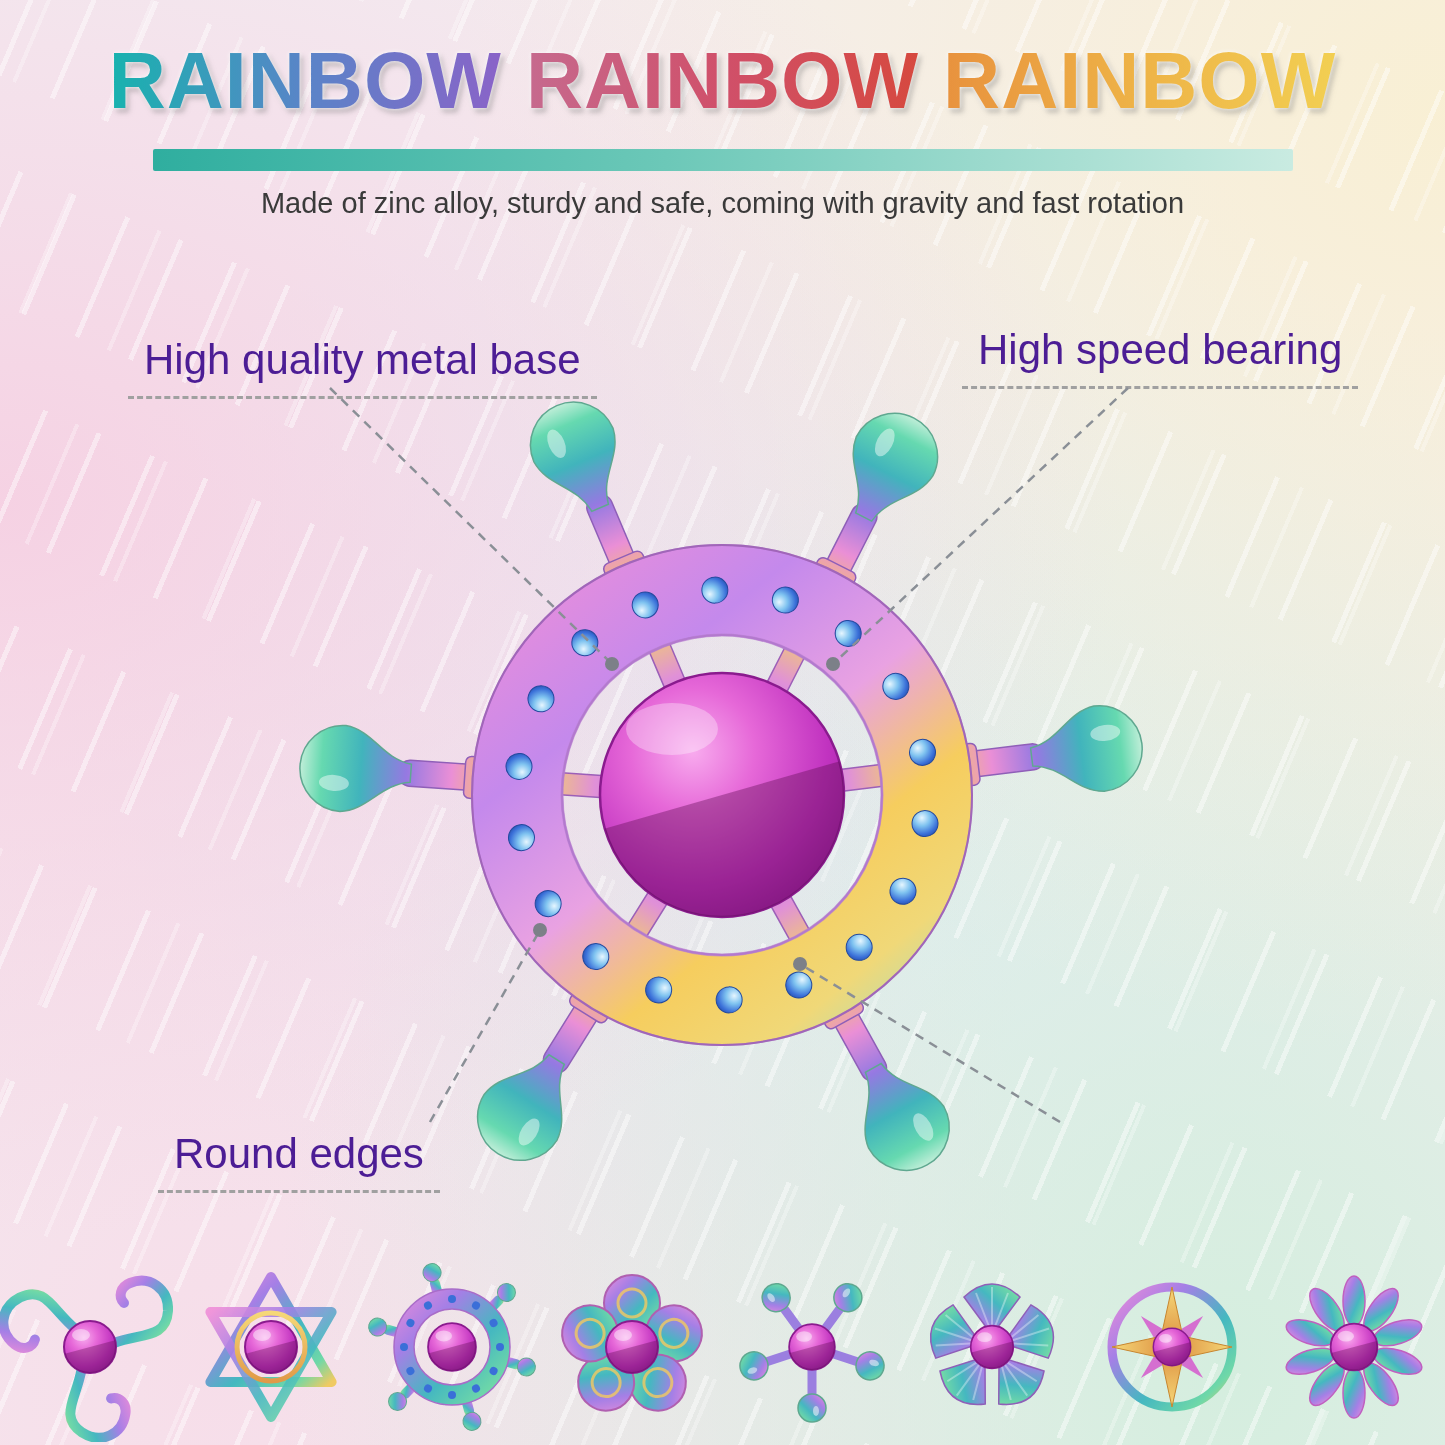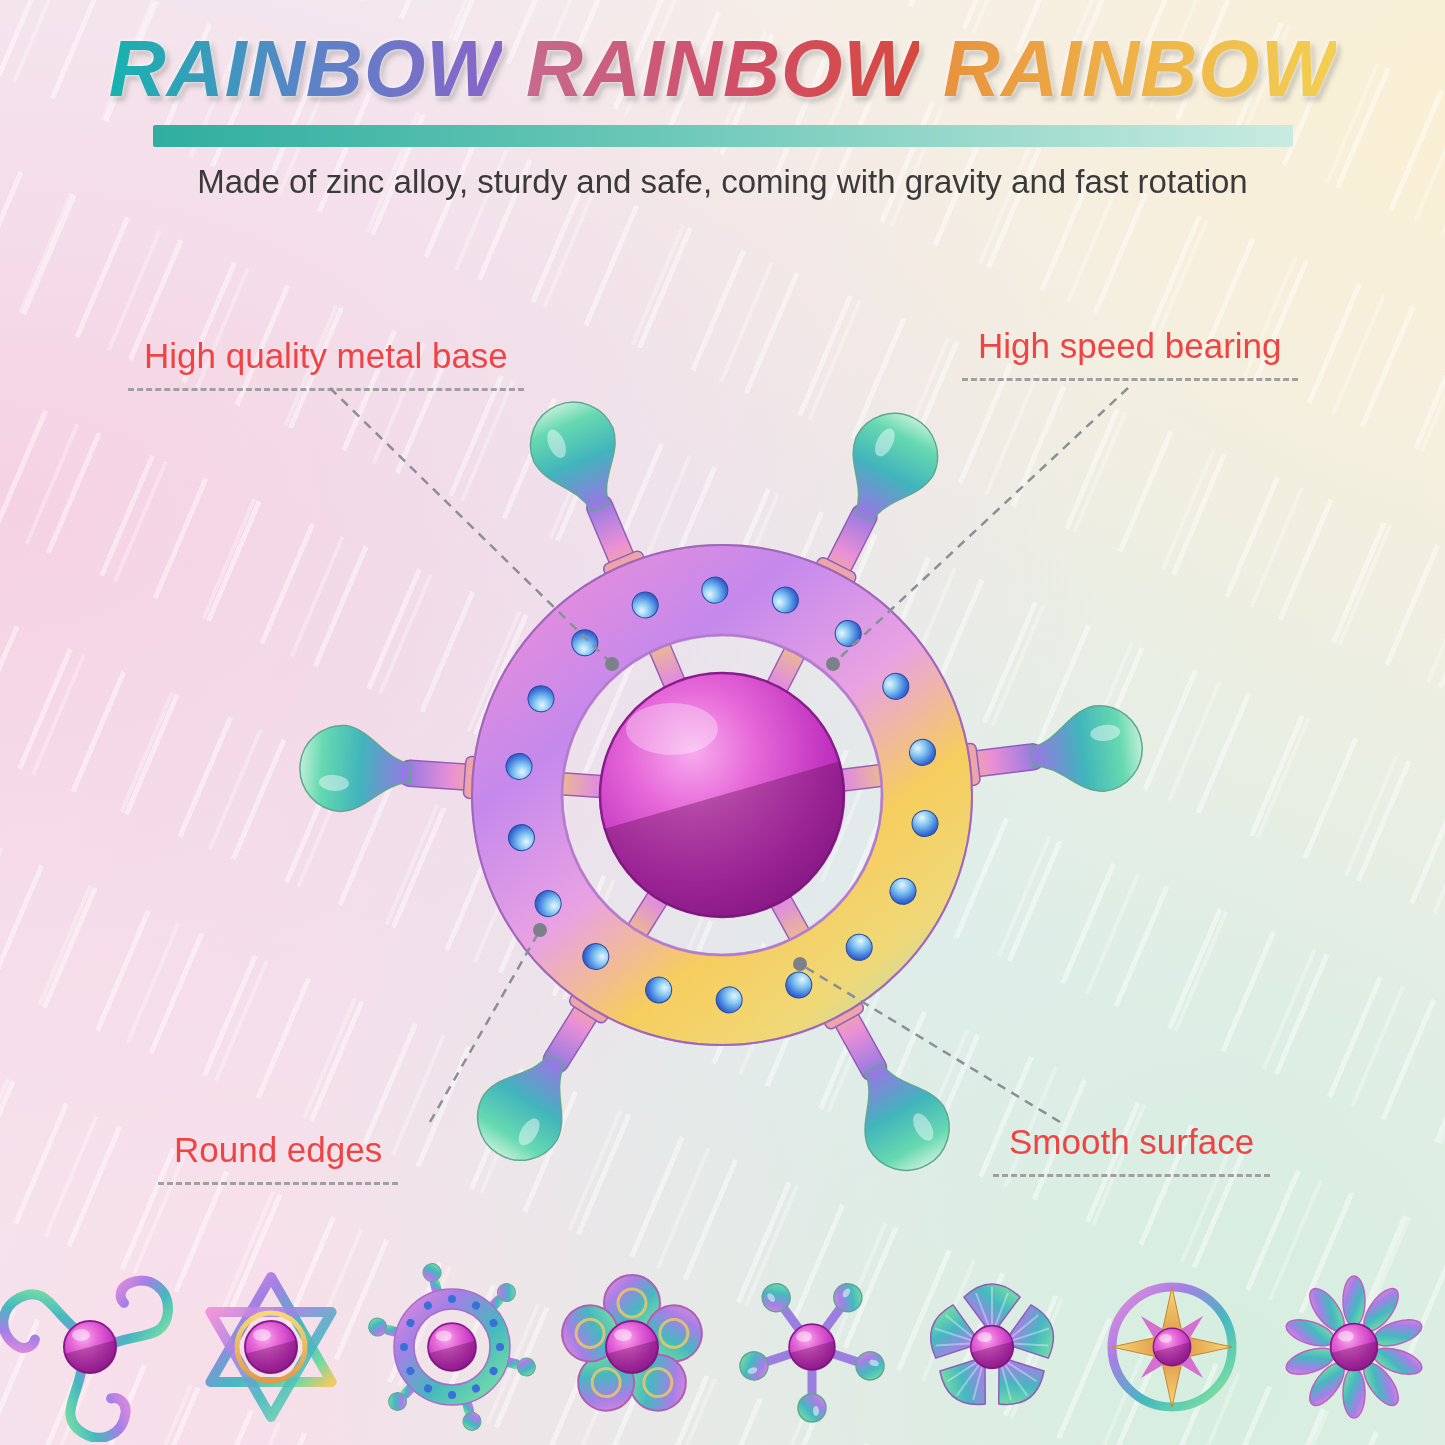--- a/index.html
+++ b/index.html
@@ -25,33 +25,33 @@
       repeating-linear-gradient(113deg, rgba(255,255,255,0) 0 43px, rgba(255,255,255,0.35) 43px 47px, rgba(255,255,255,0) 47px 96px);
     -webkit-mask-image: repeating-linear-gradient(23deg, #000 0 130px, transparent 130px 210px);
     mask-image: repeating-linear-gradient(23deg, #000 0 130px, transparent 130px 210px);
   }
   .header { position:absolute; top:24px; left:0; width:100%; text-align:center; }
   .title {
     margin:0; font-size:79px; font-weight:bold; letter-spacing:1px; line-height:1.05;
     filter: drop-shadow(0 0 2px #ffffff) drop-shadow(3px 4px 2px rgba(90,90,90,0.30));
   }
   .title span {
-    display:inline-block; margin:4px 12px;
-    -webkit-background-clip:text; background-clip:text; color:transparent;font-style:italic;
+    display:inline-block; margin:16px 12px;
+    -webkit-background-clip:text; background-clip:text; color:transparent;
   }
   .w1 { background-image: linear-gradient(90deg, #17b3ae, #5a84c8, #8a63c8); }
   .w2 { background-image: linear-gradient(90deg, #c66a8e, #d0506a, #d6493f); }
   .w3 { background-image: linear-gradient(90deg, #e8923e, #eeb347, #f2cf52); }
   .bar {
     width:1140px; height:22px; margin:10px auto 0; border-radius:2px;
     background: linear-gradient(90deg, #2fae9f 0%, #6cc8b8 45%, #c9ebe1 100%);
   }
-  .subtitle { margin:16px 0 0; font-size:33px; color:#3a3a3a; }
+  .subtitle { margin:16px 0 0; font-size:29px; color:#3a3a3a; }
   .callout {
-    position:absolute; font-size:35px; color:#ef4444; white-space:nowrap;
+    position:absolute; font-size:42px; color:#4c1d95; white-space:nowrap;
     padding:0 16px 12px 16px; border-bottom:3px dashed #a0a0a0;
   }
   .c-tl { left:128px;  top:336px; }
   .c-tr { left:962px;  top:326px; }
   .c-bl { left:158px;  top:1122px;margin-top:8px; }
   .c-br { left:993px;  top:1122px; }
   .stage  { position:absolute; left:0; top:0; width:1445px; height:1445px; pointer-events:none; }
   .thumbs { position:absolute; left:0; top:1252px; width:1445px; height:190px; pointer-events:none; }
 </style>
 </head>
@@ -63,21 +63,20 @@
 
   <header class="header">
     <h1 class="title"><span class="w1">RAINBOW</span><span class="w2">RAINBOW</span><span class="w3">RAINBOW</span></h1>
     <div class="bar"></div>
     <p class="subtitle">Made of zinc alloy, sturdy and safe, coming with gravity and fast rotation</p>
   </header>
 
   <div class="callout c-tl">High quality metal base</div>
   <div class="callout c-tr">High speed bearing</div>
   <div class="callout c-bl">Round edges</div>
-  <div class="callout c-br">Smooth surface</div>
 
   <svg class="stage" viewBox="0 0 1445 1445">
     <defs>
       <linearGradient id="ringG" x1="0.1" y1="0" x2="0.9" y2="1">
         <stop offset="0" stop-color="#f08fd8"></stop>
           <stop offset="0.28" stop-color="#c489ec"></stop>
         <stop offset="0.5" stop-color="#e9a2e2"></stop>
           <stop offset="0.68" stop-color="#f6cd5e"></stop>
         <stop offset="0.85" stop-color="#f0d878"></stop>
           <stop offset="1" stop-color="#a8dfc0"></stop>

